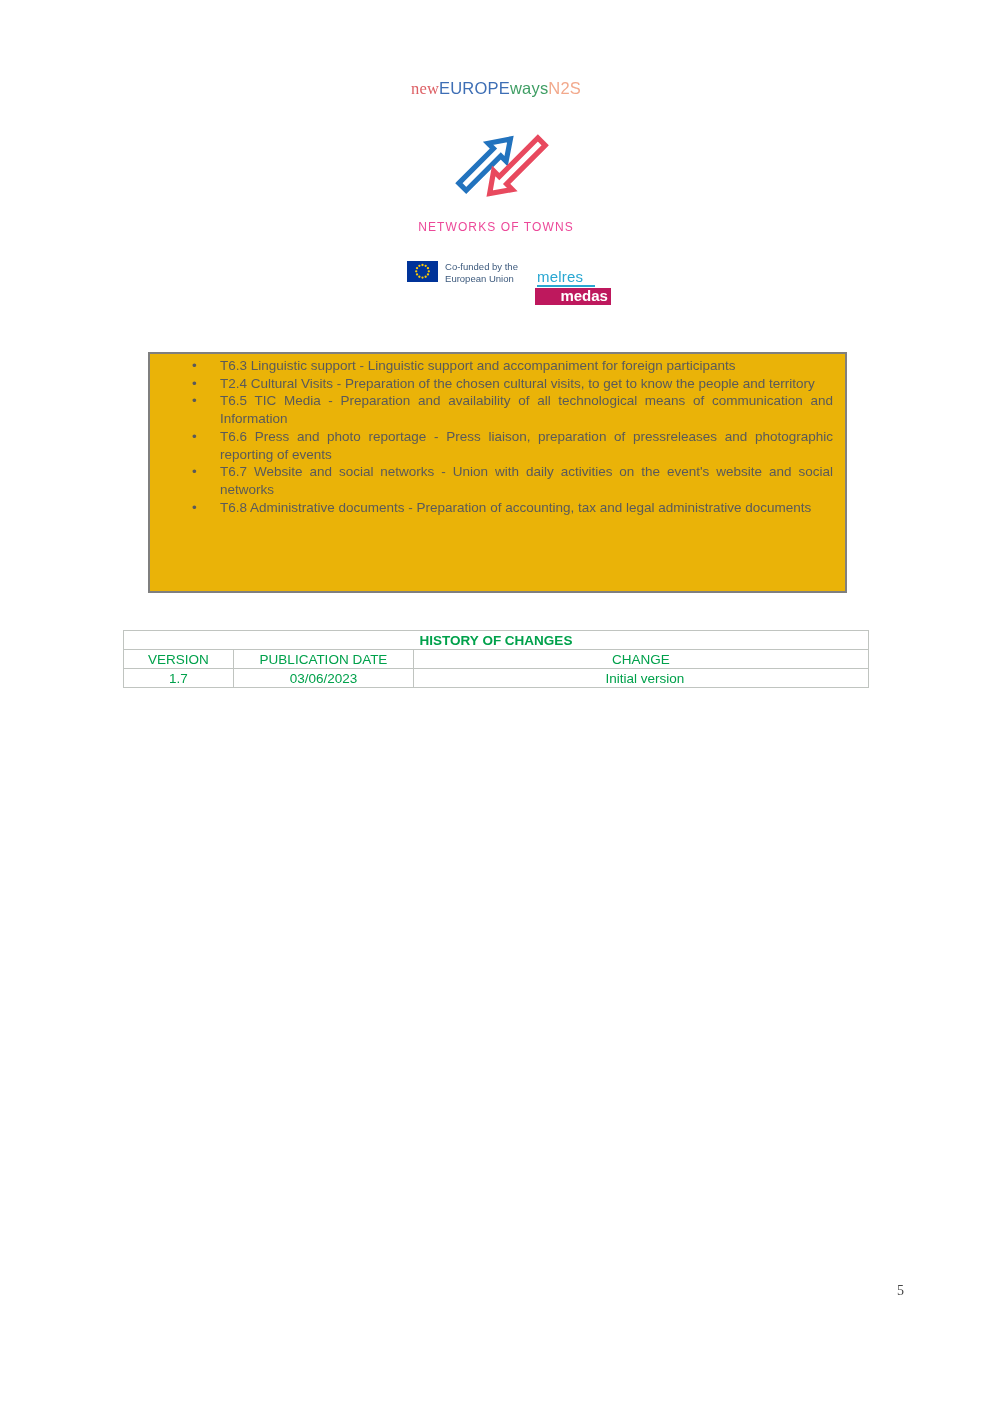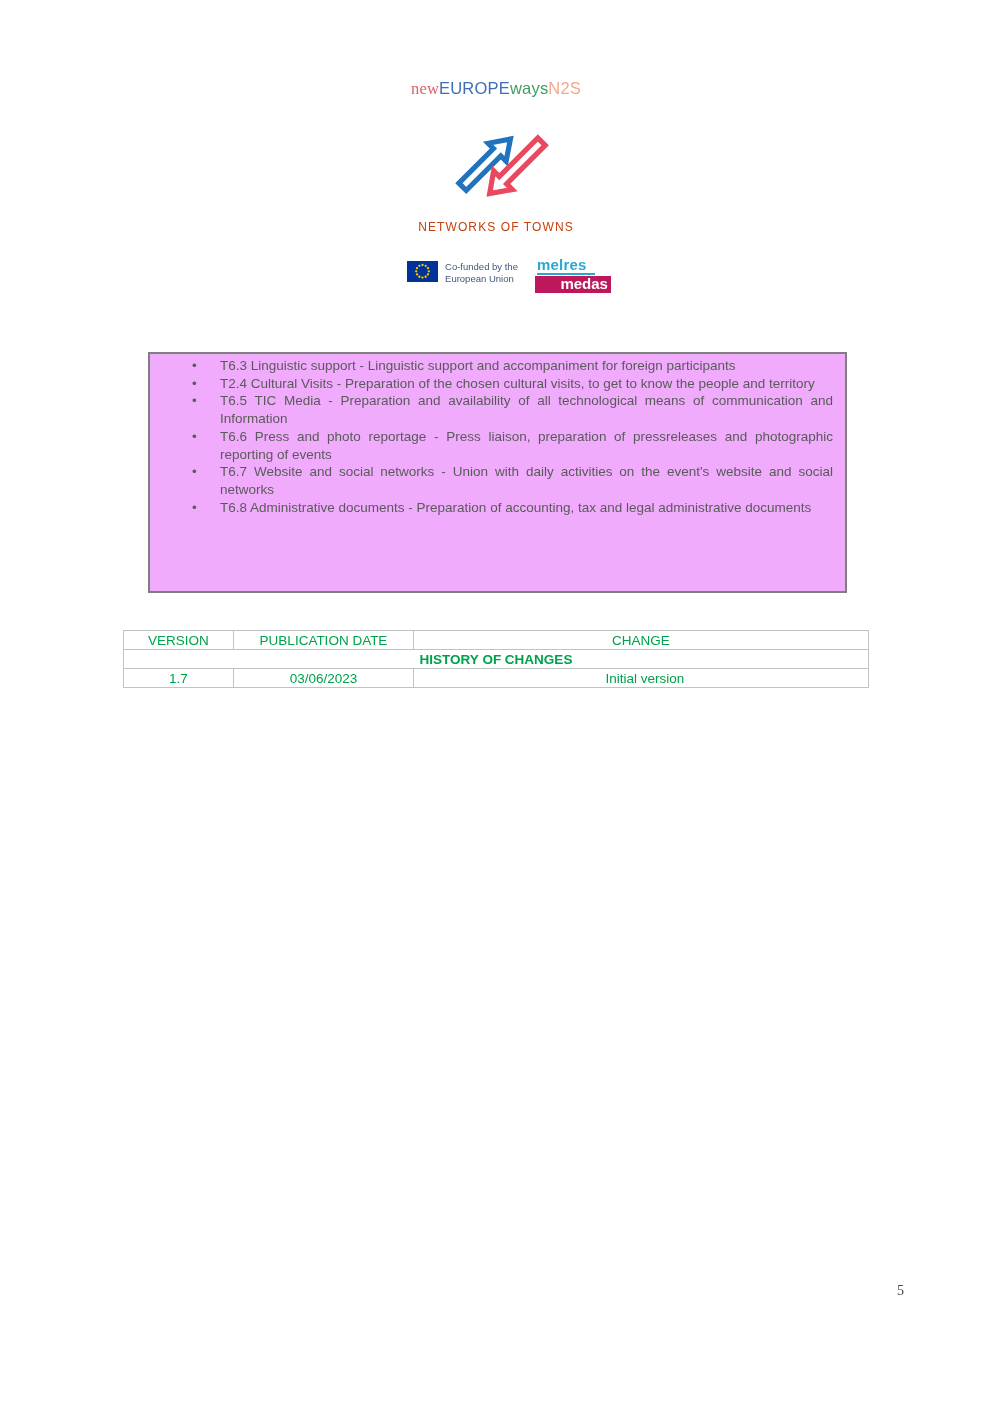--- a/index.html
+++ b/index.html
@@ -28,57 +28,58 @@
 
   .arrow-logo {
     position: absolute; top: 121px; left: 50%;
     transform: translateX(-46%);
     width: 104px; height: 94px;
   }
 
   .networks-label {
     position: absolute; top: 220px; left: 0; width: 100%;
     text-align: center;
-    color: #c2410c;
+    color: #ec4899;
     font-size: 12px; letter-spacing: 1.1px;
     font-weight: 400;
   }
 
   
   .badges-row {
     position: absolute; top: 258px; left: 0; width: 100%;
     display: flex; justify-content: center; align-items: flex-start;
     gap: 17px;
     transform: translateX(13px);
   }
   .eu-badge { display: flex; align-items: flex-start; gap: 7px; margin-top: 3px; }
   .eu-flag { width: 31px; height: 21px; display: block; }
   .eu-text {
     color: #3d5a7d; font-size: 9.5px; line-height: 11.5px; font-weight: 400;
   }
   .melres-logo { width: 76px; }
   .melres-top {
     background: #ffffff; padding: 0 2px 0 2px;
-    color: #29a7d2; font-weight: bold; font-size: 15px; line-height: 14px;
+    color: #29a7d2; font-weight: normal; font-size: 15px; line-height: 14px;
     letter-spacing: 0.2px;
+    margin-top: 12px;
   }
   .melres-rule { height: 2px; background: #29a7d2; width: 58px; margin: 1px 0 0 2px; }
   .melres-bottom {
     margin-top: 1px;
     background: #be185d; color: #ffffff; font-weight: bold;
     font-size: 15px; line-height: 16px; text-align: right;
     padding: 0 3px 1px 0;
   }
 
   
   .task-box {
     position: absolute; left: 148px; top: 352px;
     width: 699px; height: 241px;
     border: 2px solid #7f7f7f;
-    background: #f0abfc;
+    background: #eab308;
   }
   .task-list { list-style: none; margin: 3px 0 0 0; }
   .task-list li {
     position: relative;
     padding: 0 12px 0 70px;
     color: #5a5a5a;
     font-size: 13.5px; line-height: 17.7px;
     text-align: justify; text-align-last: left;
   }
   .task-list li::before {
@@ -180,26 +181,26 @@
   </div>
 
   <table class="history-table">
     <colgroup>
       <col class="col-version">
       <col class="col-pubdate">
       <col class="col-change">
     </colgroup>
     <tbody>
       <tr>
+        <td class="caption" colspan="3">HISTORY OF CHANGES</td>
+      </tr>
+      <tr>
         <td>VERSION</td>
         <td>PUBLICATION DATE</td>
         <td>CHANGE</td>
-      </tr>
-      <tr>
-        <td class="caption" colspan="3">HISTORY OF CHANGES</td>
       </tr>
       <tr>
         <td>1.7</td>
         <td>03/06/2023</td>
         <td class="change-cell">Initial version</td>
       </tr>
     </tbody>
   </table>
 
   <div class="page-number">5</div>

